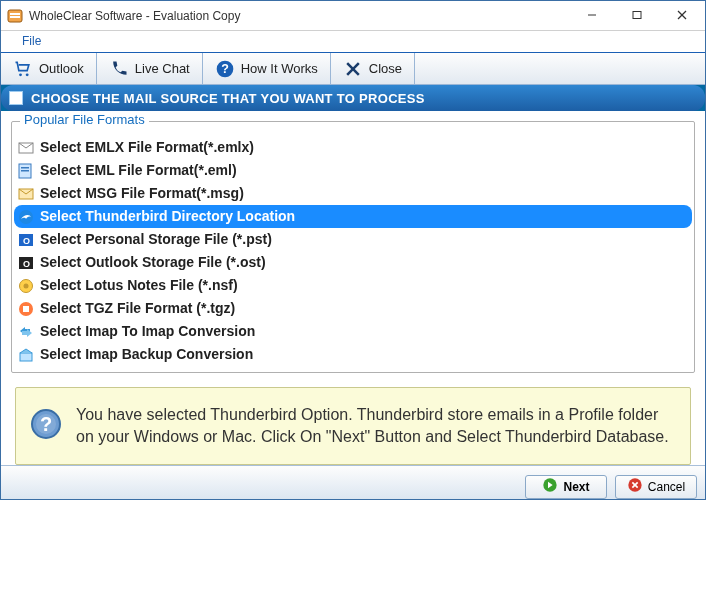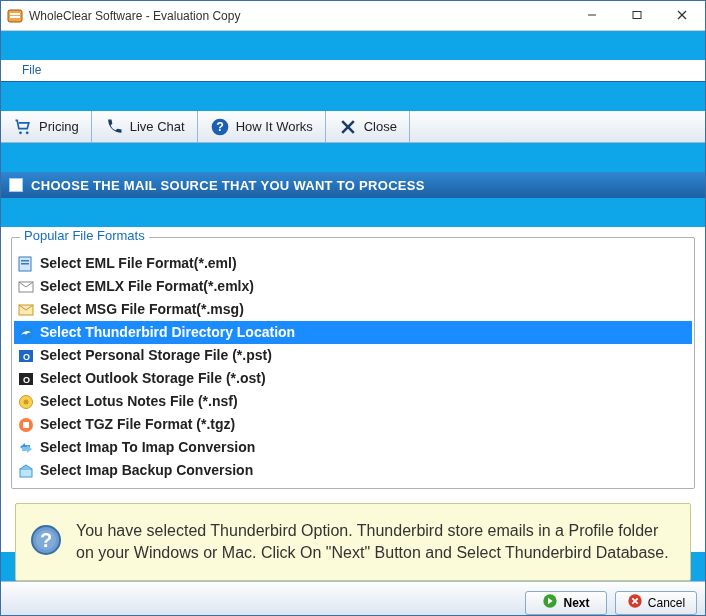--- a/index.html
+++ b/index.html
@@ -1,46 +1,46 @@
 <!DOCTYPE html>
 <html><head>
 <meta charset="utf-8">
 <style>
   * { box-sizing: border-box; margin: 0; padding: 0; font-family: "Segoe UI", Tahoma, Arial, sans-serif; }
   body { background: #fff; }
-  .window { width: 706px; height: 616px; background: #0ea5e9; border: 1px solid #3a6ea5; display: flex; flex-direction: column; gap: 29px; }
+  .window { width: 706px; height: 500px; background: #0369a1; border: 1px solid #3a6ea5; display: flex; flex-direction: column; }
 
   
   .titlebar { height: 30px; background: #fff; display: flex; align-items: center; padding: 0 1px 0 6px; border-bottom: 1px solid #d0d0d0; }
   .titlebar .app-icon { width: 16px; height: 16px; margin-right: 6px; }
   .titlebar .title { font-size: 12px; color: #333; flex: 1; }
   .titlebar .winbtns { display: flex; height: 100%; }
   .titlebar .winbtn { width: 45px; height: 28px; display: flex; align-items: center; justify-content: center; color: #555; }
 
   
   .menubar { height: 22px; background: #fff; border-bottom: 1px solid #1a5fb4; padding-left: 9px; }
   .menubar .menuitem { display: inline-block; font-size: 12px; color: #2060b0; padding: 3px 12px; }
 
   
   .toolbar { height: 32px; background: linear-gradient(#fdfdfd, #e2e9f1); border-bottom: 1px solid #9ab6d6; display: flex; align-items: stretch; }
   .tbtn { display: flex; align-items: center; gap: 6px; padding: 0 12px; border-right: 1px solid #9ab6d6; font-size: 13px; color: #222; cursor: pointer; }
   .tbtn .ticon { width: 20px; height: 20px; display:flex; align-items:center; justify-content:center; }
 
   
-  .section-head { height: 26px; background: linear-gradient(#2f86d1, #1c5fa5); display: flex; align-items: center; padding: 0 8px; gap: 8px; color: #fff; font-size: 13px; font-weight: bold; letter-spacing: 0.3px; }
+  .section-head { height: 26px; background: linear-gradient(#2f86d1, #1c5fa5); display: flex; align-items: center; padding: 0 8px; gap: 8px; color: #fff; font-size: 13px; font-weight: bold; letter-spacing: 0.3px; border-radius: 12px; }
   .section-head .sh-icon { width: 14px; height: 14px; background: #fff; border: 1px solid #9ecbf0; }
 
   
   .main { flex: 1; background: #fff; padding: 10px 10px 4px 10px; display: flex; flex-direction: column; min-height:0; }
   .groupbox { border: 1px solid #b0b0b0; position: relative; padding: 14px 2px 6px 2px; border-radius: 2px; height: 324px; }
   .groupbox .legend { position: absolute; top: -10px; left: 8px; background: #fff; padding: 0 4px; font-size: 13px; color: #156ebf; }
 
   .fmtlist { list-style: none; }
   .fmtlist li { display: flex; align-items: center; gap: 6px; padding: 2px 4px; font-size: 14px; font-weight: bold; color: #222; cursor: pointer; line-height: 19px; }
-  .fmtlist li.selected { background: #1a8cff; color: #fff; }
+  .fmtlist li.selected { background: #1a8cff; color: #fff; border-radius: 8px; }
   .fmtlist .ficon { width: 16px; height: 16px; flex-shrink: 0; }
 
   .infobox-wrap { margin-top: 14px; padding: 0 4px; }
   .infobox { background: #fbfbd9; border: 1px solid #c9c98e; border-radius: 2px; display: flex; gap: 14px; padding: 12px 14px; align-items: center; min-height: 78px; }
   .infobox .qicon { flex-shrink: 0; }
   .infobox .infotext { font-size: 16px; color: #333; line-height: 1.35; }
 
   
   .footer { height: 34px; background: linear-gradient(#fdfdfd, #dce6f1); border-top: 1px solid #a8bfda; display: flex; align-items: center; justify-content: flex-end; gap: 8px; padding: 0 8px; }
   .btn { min-width: 82px; height: 24px; background: linear-gradient(#fdfdfd, #e5ebf2); border: 1px solid #8aa8c8; border-radius: 3px; display: flex; align-items: center; justify-content: center; gap: 5px; font-size: 12px; cursor: pointer; margin-top: 8px; }
@@ -86,21 +86,21 @@
 
   <div class="toolbar">
     <div class="tbtn">
       <span class="ticon">
         <svg width="20" height="20" viewBox="0 0 24 24">
             <path d="M3 4h2l2 10h10l2-7H7" fill="none" stroke="#1a5fb4" stroke-width="2"></path>
             <circle cx="9" cy="19" r="1.7" fill="#1a5fb4"></circle>
             <circle cx="17" cy="19" r="1.7" fill="#1a5fb4"></circle>
           </svg>
       </span>
-      <span>Pricing</span>
+      <span>Outlook</span>
     </div>
     <div class="tbtn">
       <span class="ticon">
         <svg width="20" height="20" viewBox="0 0 24 24">
             <path d="M5 3c0 9 7 16 16 16v-4l-5-1-2 2c-3-1-5-3-6-6l2-2-1-5H5z" fill="#1a3c6b"></path>
           </svg>
       </span>
       <span>Live Chat</span>
     </div>
     <div class="tbtn">
@@ -127,32 +127,32 @@
     <span class="sh-icon"></span>
     <span>CHOOSE THE MAIL SOURCE THAT YOU WANT TO PROCESS</span>
   </div>
 
   <div class="main">
     <div class="groupbox">
       <span class="legend">Popular File Formats</span>
       <ul class="fmtlist" id="fmtlist">
           <li>
             <span class="ficon"><svg width="16" height="16" viewBox="0 0 16 16">
+                <rect x="1" y="3" width="14" height="10" fill="#fff" stroke="#888"></rect>
+                <path d="M1 3l7 5 7-5" fill="none" stroke="#888"></path>
+              </svg></span>
+            <span>Select EMLX File Format(*.emlx)</span>
+          </li>
+          <li>
+            <span class="ficon"><svg width="16" height="16" viewBox="0 0 16 16">
                 <rect x="1" y="1" width="12" height="14" fill="#cfe7ff" stroke="#3a7bbf"></rect>
                 <rect x="3" y="4" width="8" height="1.5" fill="#3a7bbf"></rect>
                 <rect x="3" y="7" width="8" height="1.5" fill="#3a7bbf"></rect>
               </svg></span>
             <span>Select EML File Format(*.eml)</span>
-          </li>
-          <li>
-            <span class="ficon"><svg width="16" height="16" viewBox="0 0 16 16">
-                <rect x="1" y="3" width="14" height="10" fill="#fff" stroke="#888"></rect>
-                <path d="M1 3l7 5 7-5" fill="none" stroke="#888"></path>
-              </svg></span>
-            <span>Select EMLX File Format(*.emlx)</span>
           </li>
           <li>
             <span class="ficon"><svg width="16" height="16" viewBox="0 0 16 16">
                 <rect x="1" y="3" width="14" height="10" fill="#fde9b3" stroke="#c59a2f"></rect>
                 <path d="M1 3l7 5 7-5" fill="none" stroke="#c59a2f"></path>
               </svg></span>
             <span>Select MSG File Format(*.msg)</span>
           </li>
           <li class="selected">
             <span class="ficon"><svg width="16" height="16" viewBox="0 0 16 16">

